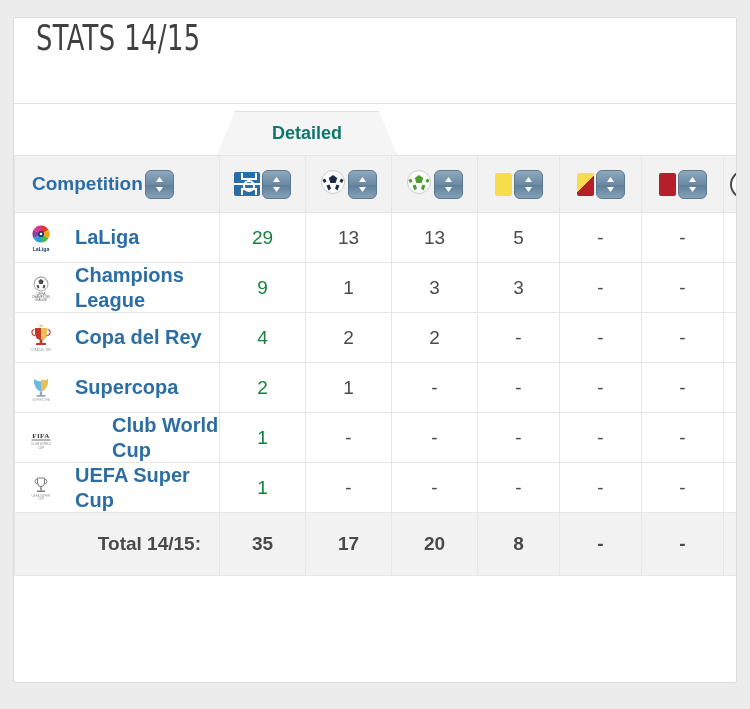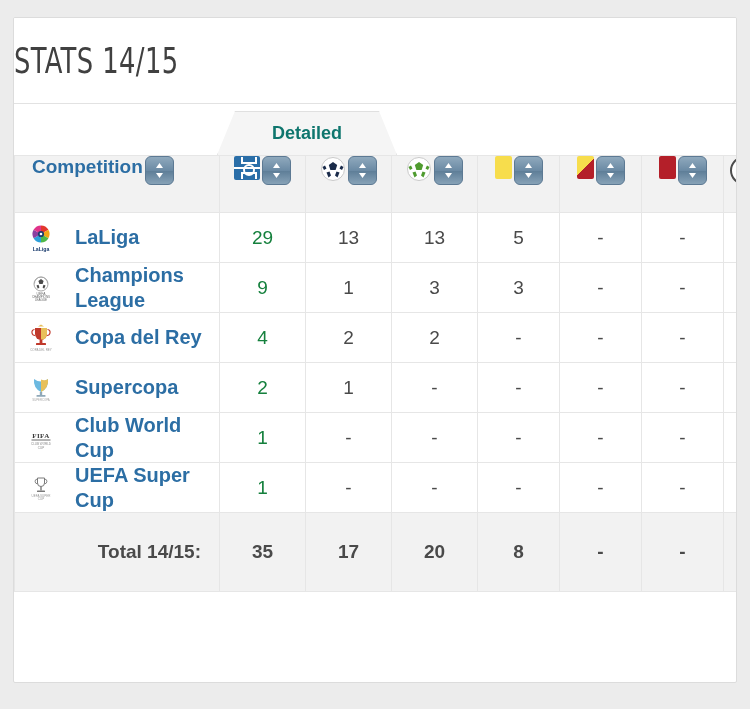--- a/index.html
+++ b/index.html
@@ -34,21 +34,22 @@
     border-radius: 2px;
     box-sizing: border-box;
     overflow: hidden;
   }
 
   
   .title-bar {
     height: 86px;
     border-bottom: 1px solid #e2e2e2;
     display: flex;
-    align-items: center;
+    align-items: flex-start;
+    padding-left: 22px;
     box-sizing: border-box;
     background: #fff;
   }
   .page-title {
     font-family: "DejaVu Sans Condensed", "Liberation Sans Narrow", "Liberation Sans", sans-serif;
     font-size: 35px;
     font-weight: 300;
     letter-spacing: 0.5px;
     color: #404040;
     transform: scaleX(0.82);
@@ -122,21 +123,21 @@
   }
   thead th {
     background: #f2f2f2;
     height: 56px;
     vertical-align: middle;
     border-top: 1px solid #e0e0e0;
     border-bottom: 1px solid #e0e0e0;
   }
   .th-inner {
     display: flex;
-    align-items: flex-start;
+    align-items: center;
     justify-content: center;
     gap: 2px;
     height: 56px;
   }
   .th-competition .th-inner { justify-content: flex-start; padding-left: 17px; }
   .th-label {
     color: #2c6ea4;
     font-size: 19px;
     font-weight: bold;
     white-space: nowrap;
@@ -233,21 +234,21 @@
   }
   .comp-name {
     color: #2c6ea4;
     font-size: 20px;
     font-weight: bold;
     line-height: 1.22;
   }
 
   
   tfoot td {
-    height: 79px;
+    height: 63px;
     background: #f2f2f2;
     text-align: center;
     color: #4a4a4a;
     font-size: 19px;
     font-weight: bold;
     vertical-align: middle;
     border-top: 1px solid #e0e0e0;
   }
   tfoot td.total-label {
     text-align: right;
@@ -525,21 +526,21 @@
             <td class="comp-cell">
               <div class="comp-inner">
                 <span class="logo">
                   <svg width="32" height="32" viewBox="0 0 32 32">
                     <text x="16" y="15.5" text-anchor="middle" font-size="7" font-weight="bold" fill="#3a3a3a" font-family="Liberation Serif, serif" letter-spacing="0.4">FIFA</text>
                     <rect x="6.5" y="17.5" width="19" height="1" fill="#6a6a6a"></rect>
                     <text x="16" y="23" text-anchor="middle" font-size="3" fill="#8a8a8a" font-family="Liberation Sans, sans-serif">CLUB WORLD</text>
                     <text x="16" y="26.5" text-anchor="middle" font-size="3" fill="#8a8a8a" font-family="Liberation Sans, sans-serif">CUP</text>
                   </svg>
                 </span>
-                <span class="comp-name" style="max-width:118px;display:inline-block;">Club World Cup</span>
+                <span class="comp-name" style="max-width:118px;display:inline-block;margin-left:37px;">Club World Cup</span>
               </div>
             </td>
             <td class="col-games">1</td>
             <td>-</td>
             <td>-</td>
             <td>-</td>
             <td>-</td>
             <td>-</td>
             <td></td>
           </tr>

